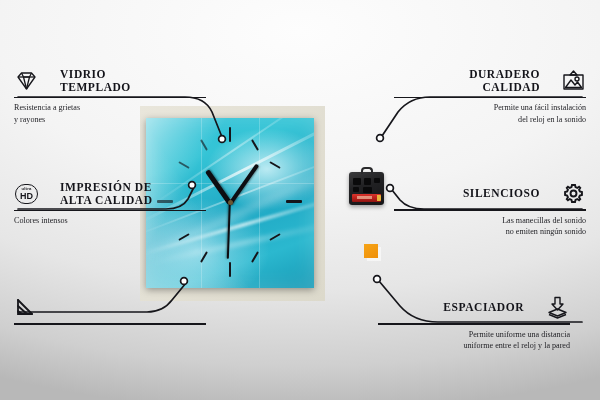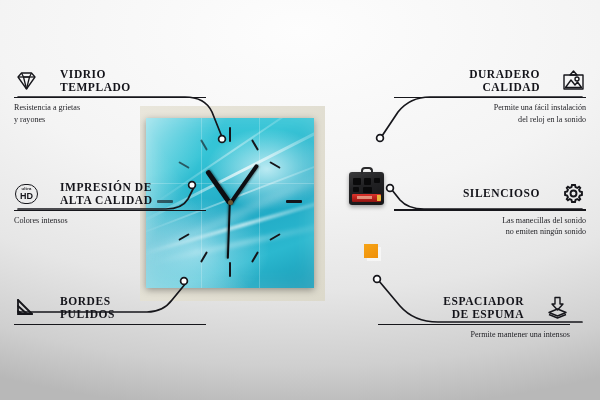--- a/index.html
+++ b/index.html
@@ -211,24 +211,20 @@
       <div class="ico">
         <svg width="25" height="22" viewBox="0 0 25 22">
           <g stroke="#16161b" stroke-width="1.8" fill="none" stroke-linecap="round">
             <path d="M4,3 L18,17"></path>
               <path d="M4,9 L13,17"></path>
               <path d="M4,14 L8,17"></path>
             <path d="M4,3 L4,17 L18,17"></path>
           </g>
         </svg>
       </div>
-      <div class="titles">
-        <div class="t1">BORDES</div>
-        <div class="t2">PULIDOS</div>
-      </div>
     </div>
     <div class="rule"></div>
   </div>
 
   <div class="feat right f4">
     <div class="head">
       <div class="ico">
         <svg width="25" height="23" viewBox="0 0 25 23">
           <g fill="none" stroke="#16161b" stroke-width="1.4" stroke-linejoin="round">
             <path d="M12.5,2 L9,6 L16,6 Z"></path>
@@ -277,22 +273,22 @@
         <svg width="25" height="23" viewBox="0 0 25 23">
           <g fill="none" stroke="#16161b" stroke-width="1.4" stroke-linejoin="round">
             <path d="M10,1.5 L15,1.5 L15,8 L18,8 L12.5,14 L7,8 L10,8 Z"></path>
             <path d="M12.5,13 L21,16.5 L12.5,20 L4,16.5 Z"></path>
             <path d="M4,18.5 L12.5,22 L21,18.5"></path>
           </g>
         </svg>
       </div>
       <div class="titles">
         <div class="t1">ESPACIADOR</div>
-        <div class="t2">DE ESPUMA</div>
-      </div>
-    </div>
-    <div class="rule"></div>
-    <div class="desc">
-      <div>Permite mantener una intensos</div>
+      </div>
+    </div>
+    <div class="rule"></div>
+    <div class="desc">
+      <div>Permite uniforme una distancia</div>
+      <div>uniforme entre el reloj y la pared</div>
     </div>
   </div>
 
 </div>
 
 </body></html>

